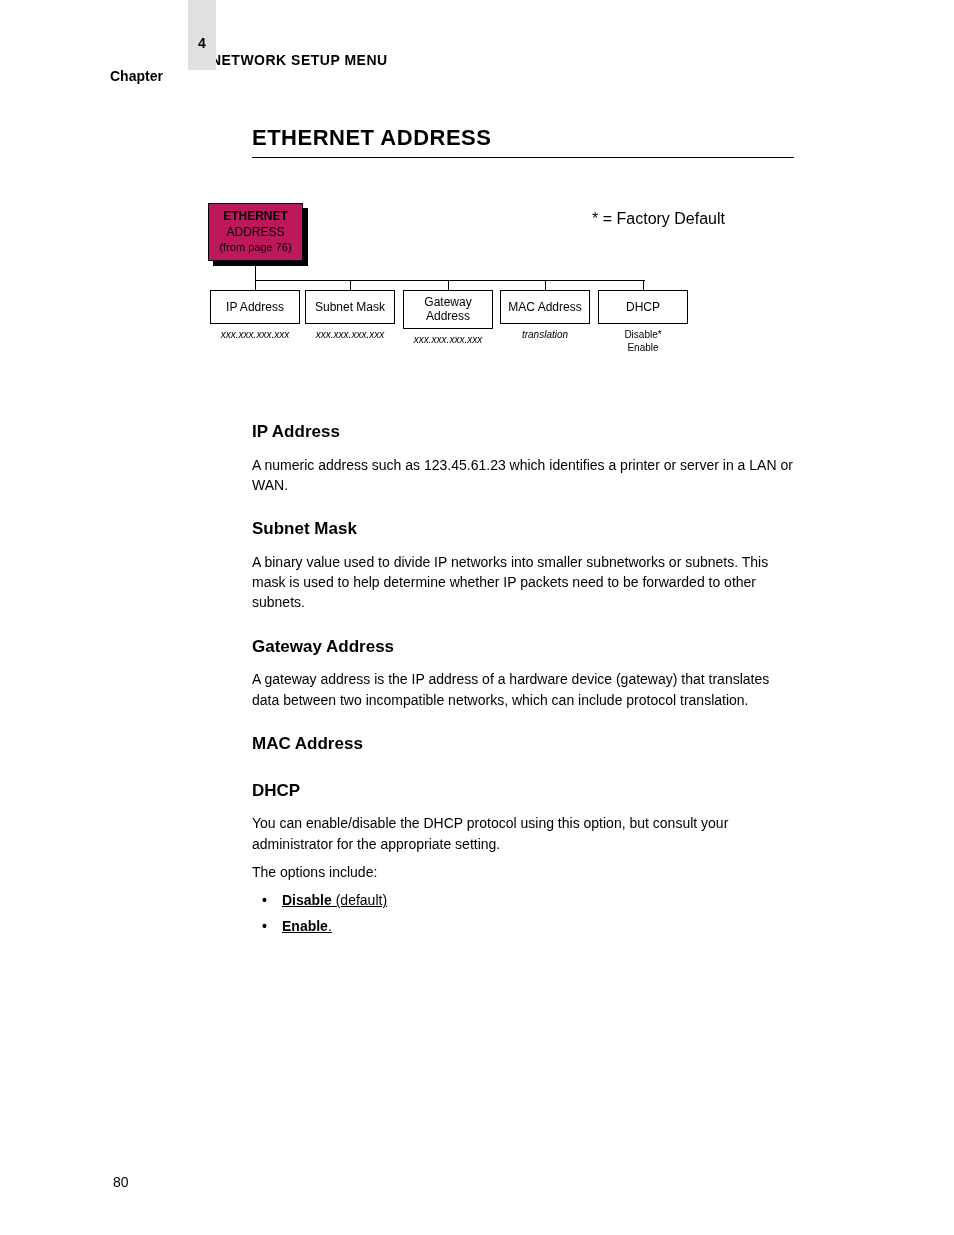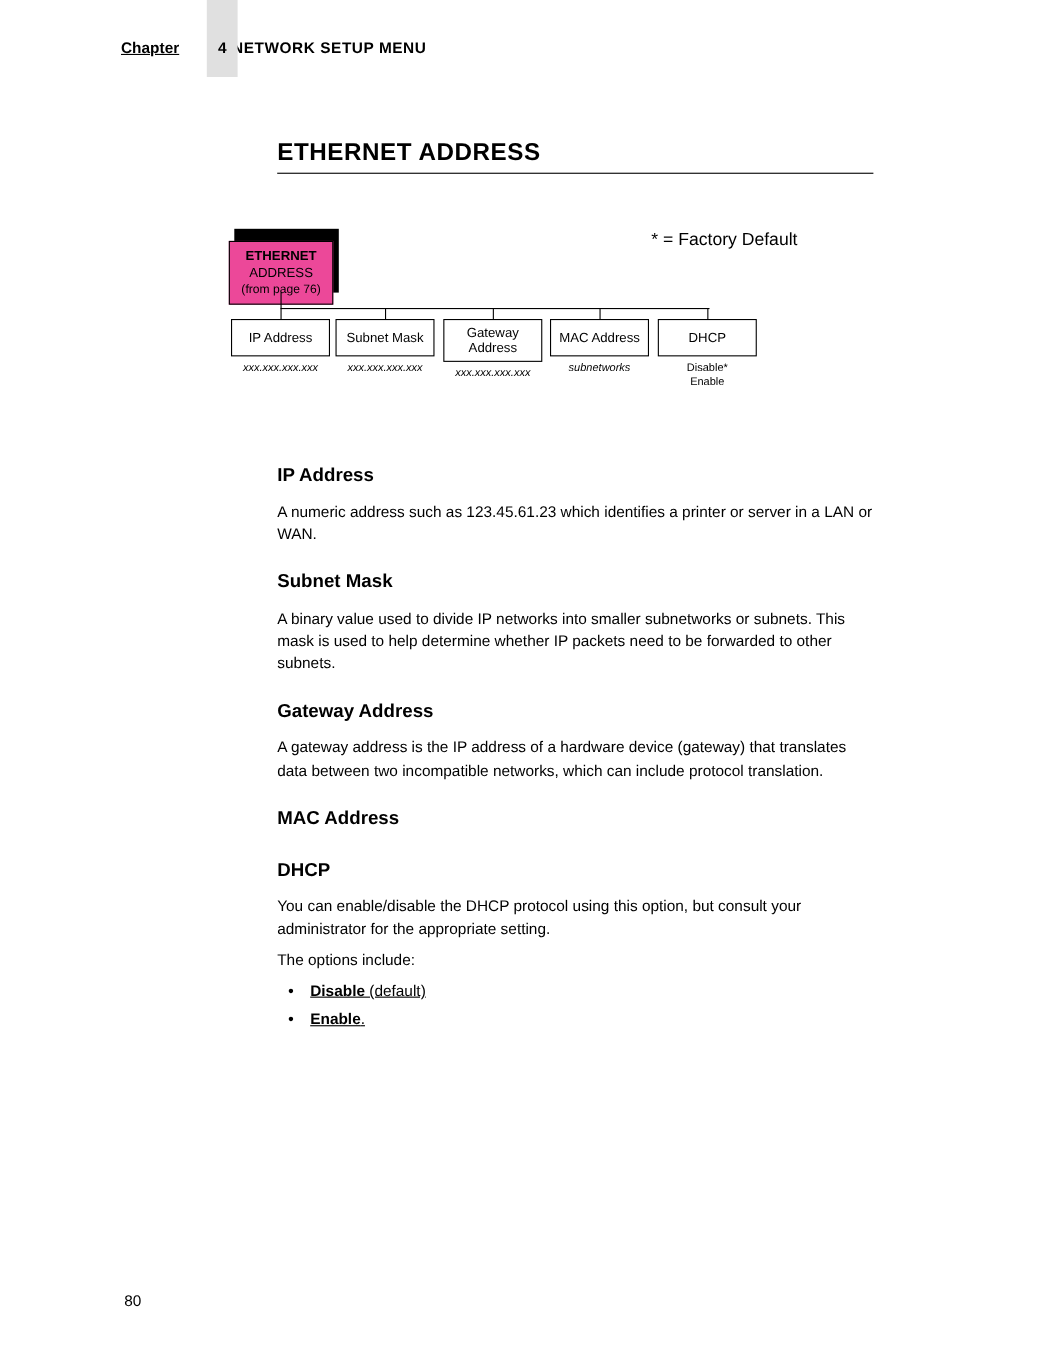--- a/index.html
+++ b/index.html
@@ -15,22 +15,22 @@
       position: absolute;
       top: 35px;
       left: 110px;
       right: 110px;
       display: flex;
       align-items: center;
       font-size: 14px;
       font-weight: bold;
     }
     .header-chapter {
-      text-decoration: underline;
       margin-right: 20px;
+      margin-top: 33px;
     }
     .header-num-box {
       background: #e0e0e0;
       width: 28px;
       height: 70px;
       position: absolute;
       left: 78px;
       top: -35px;
       display: flex;
       align-items: flex-start;
@@ -63,24 +63,24 @@
       position: absolute;
       left: 8px;
       top: 8px;
       width: 95px;
       height: 58px;
       background: #000;
     }
     .root-box {
       position: absolute;
       left: 3px;
-      top: 19px;
+      top: 3px;
       width: 95px;
       height: 58px;
-      background: #ec4899;
+      background: #be185d;
       border: 1.5px solid #000;
       text-align: center;
       font-size: 12px;
       padding-top: 5px;
       line-height: 1.3;
     }
     .root-box .line1 { font-weight: bold; }
     .root-box .line2 { font-weight: normal; }
     .root-box .line3 { font-size: 11px; }
     .factory-default {
@@ -219,21 +219,21 @@
     <div class="value">xxx.xxx.xxx.xxx</div>
   </div>
   <div class="branch b3">
     <div class="vline"></div>
     <div class="box">Gateway Address</div>
     <div class="value">xxx.xxx.xxx.xxx</div>
   </div>
   <div class="branch b4">
     <div class="vline"></div>
     <div class="box">MAC Address</div>
-    <div class="value">subnetworks</div>
+    <div class="value">translation</div>
   </div>
   <div class="branch b5">
     <div class="vline"></div>
     <div class="box">DHCP</div>
     <div class="value noitalic" style="white-space:pre-line">Disable*
 Enable</div>
   </div>
 </div>
 
 <div class="content">

